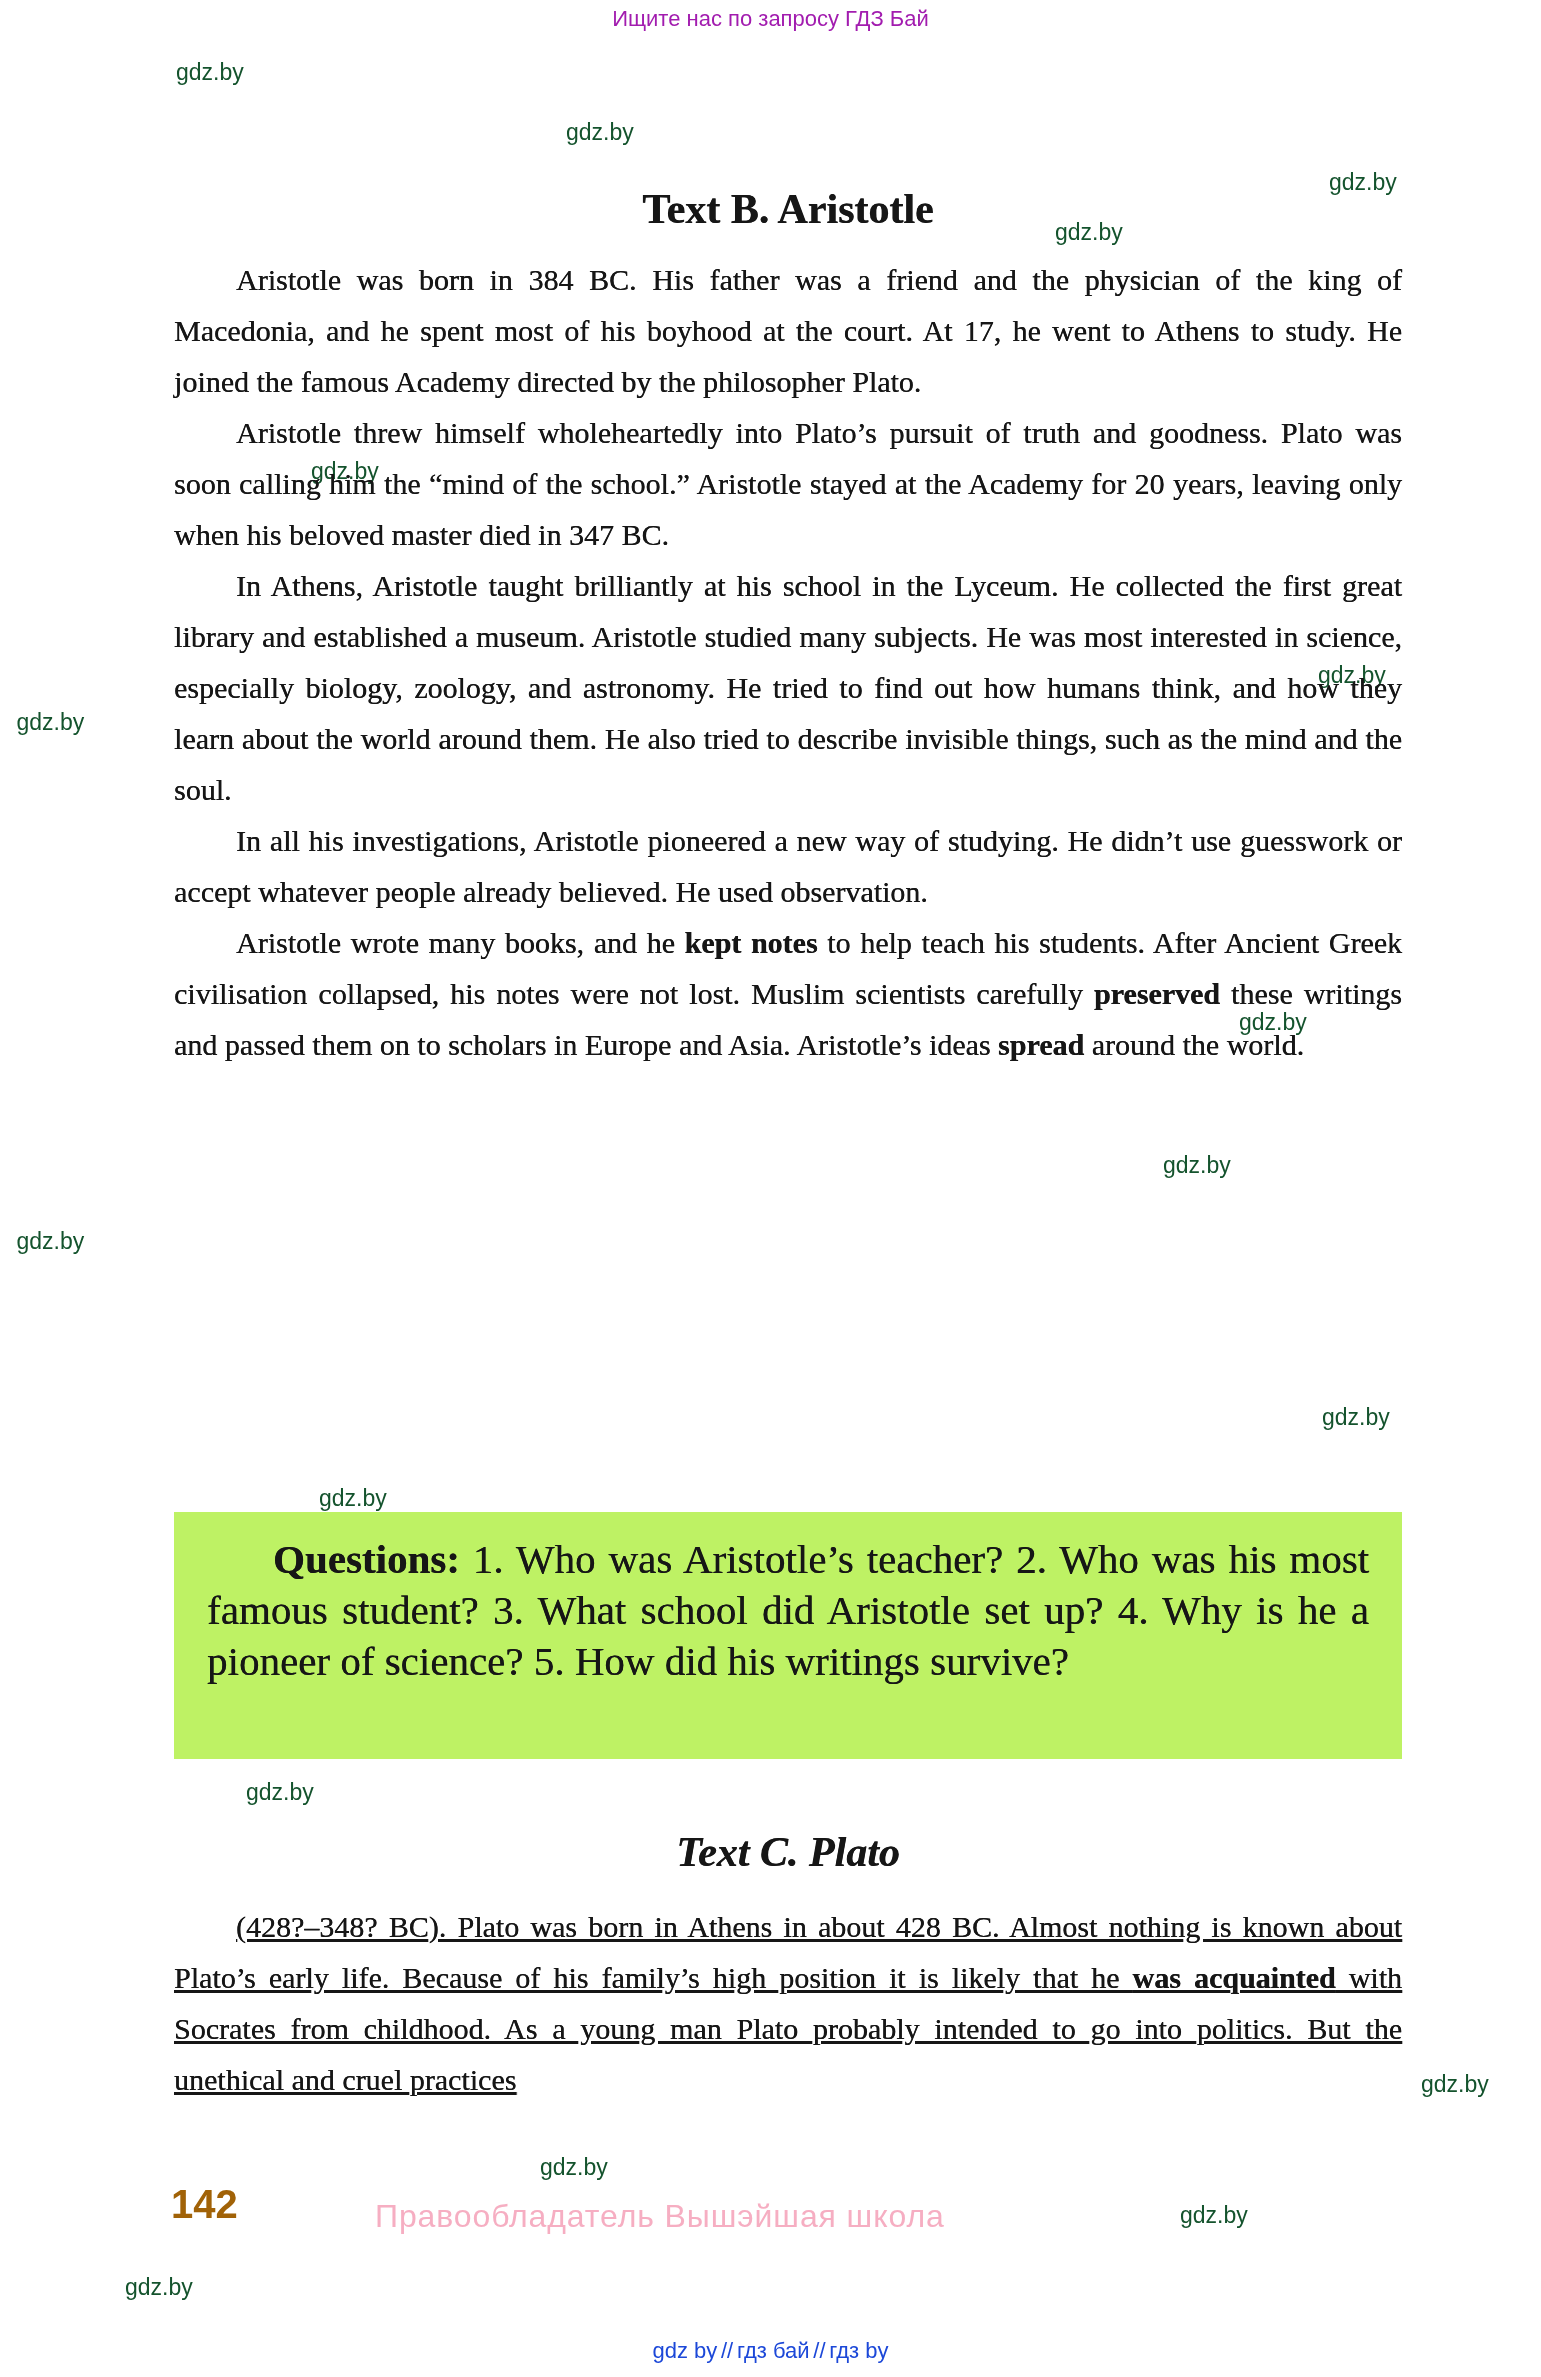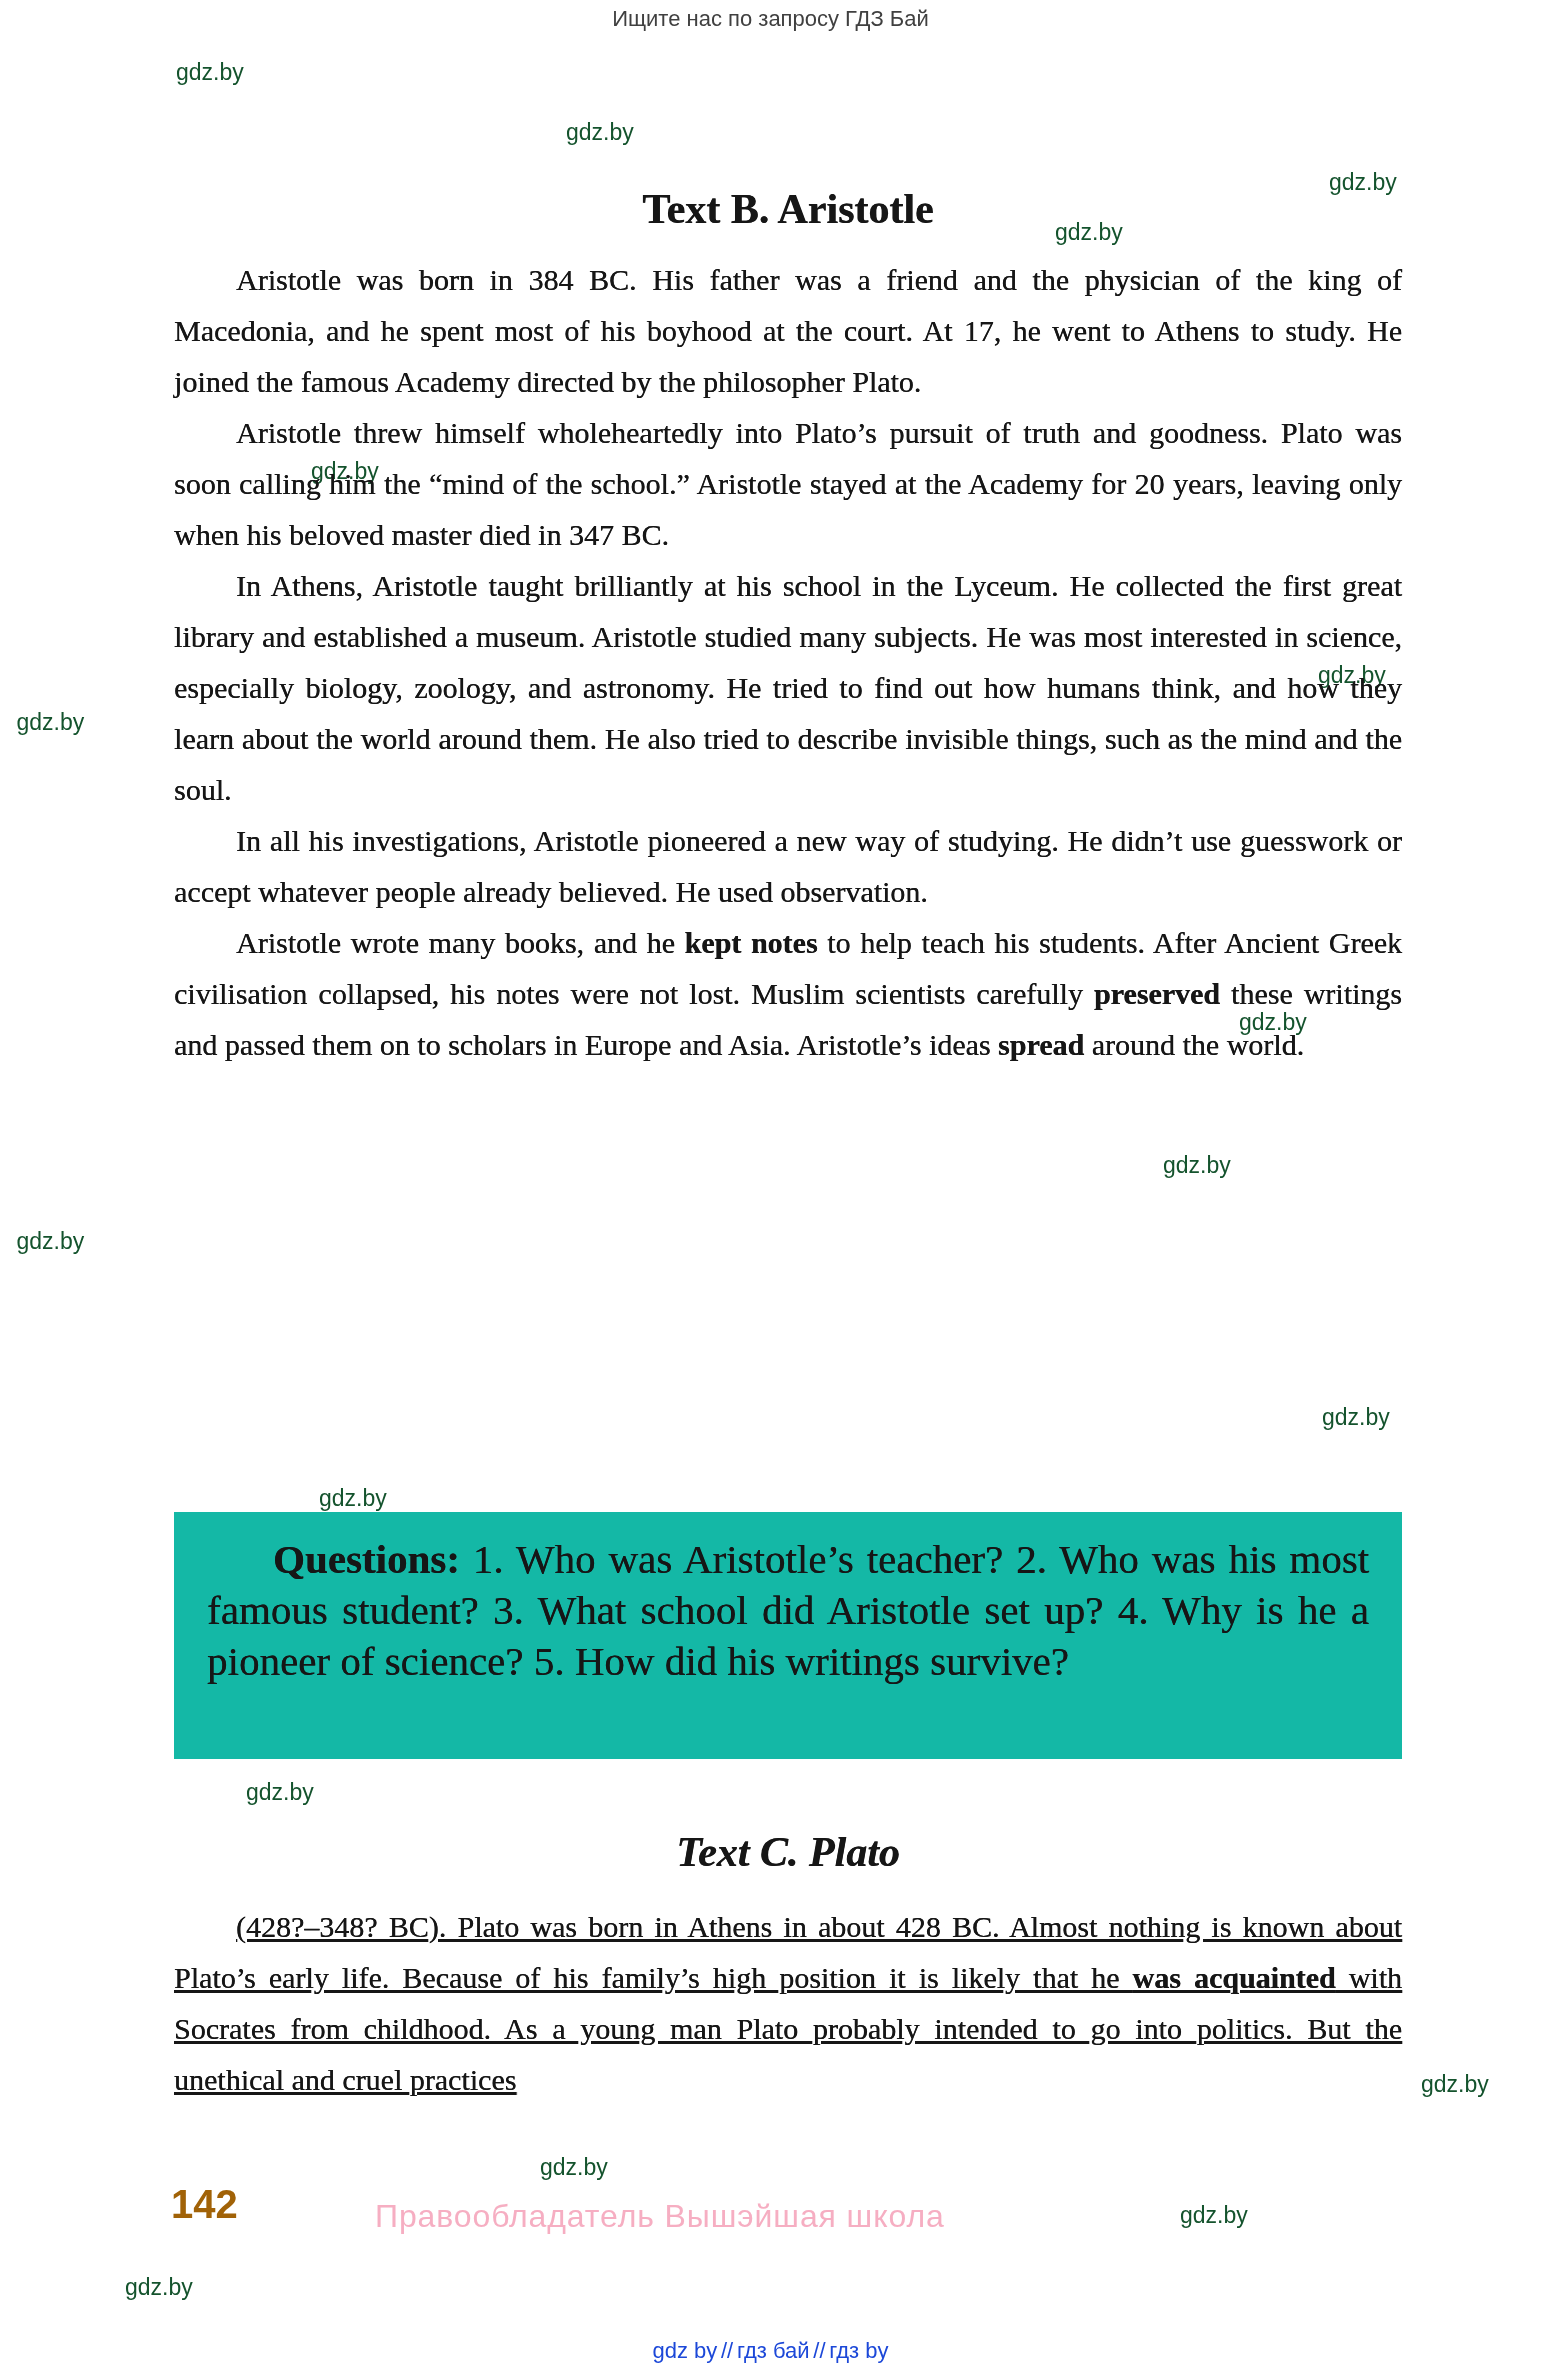--- a/index.html
+++ b/index.html
@@ -9,21 +9,21 @@
     background:#ffffff;
     overflow:hidden;
     font-family:"Liberation Serif", serif;
     color:#161616;
   }
   
   .promo{
     position:absolute;top:5.5px;left:0;width:100%;
     text-align:center;
     font-family:"Liberation Sans", sans-serif;
-    font-size:22px;color:#404040;
+    font-size:22px;color:#a21caf;
   }
   
   .wm{
     position:absolute;
     font-family:"Liberation Sans", sans-serif;
     font-size:23px;color:#14532d;
     white-space:nowrap;
   }
   
   .hdg{
@@ -43,21 +43,21 @@
     text-shadow:0.3px 0 0 currentColor;
   }
   .bodycol p{margin:0;text-indent:62px;}
   .bodycol .b, .qbox .b{font-weight:bold;}
   .body-b{top:254px;}
   .body-c{top:1901px;text-decoration:underline;}
   
   .qbox{
     position:absolute;left:174px;top:1512px;
     width:1228px;height:247px;
-    background:#14b8a6;
+    background:#bef264;
     box-sizing:border-box;
     padding:22px 33px 0 33px;
     font-size:41px;line-height:51px;
     text-align:justify;
     text-shadow:0.3px 0 0 currentColor;
   }
   .qbox p{margin:0;text-indent:66px;}
   
   .pagenum{
     position:absolute;left:171px;top:2182px;

